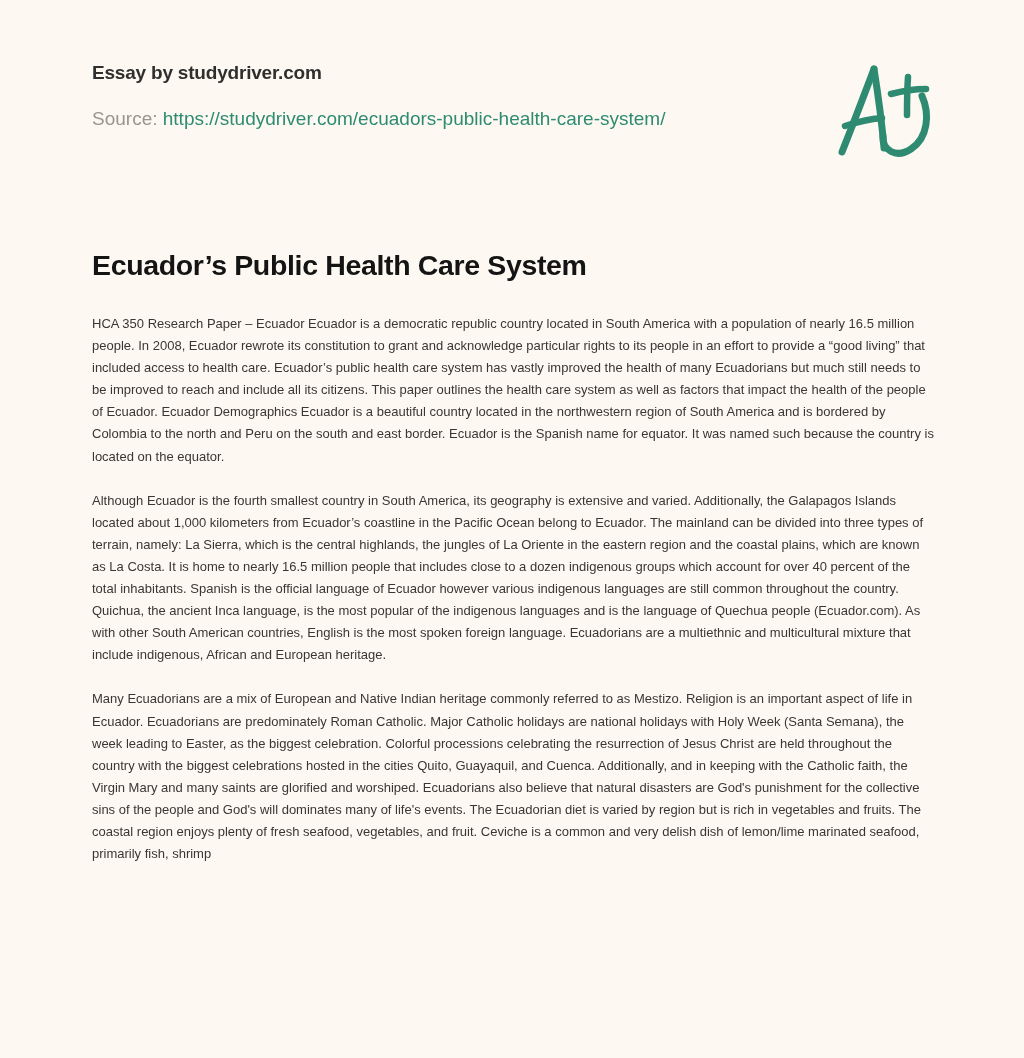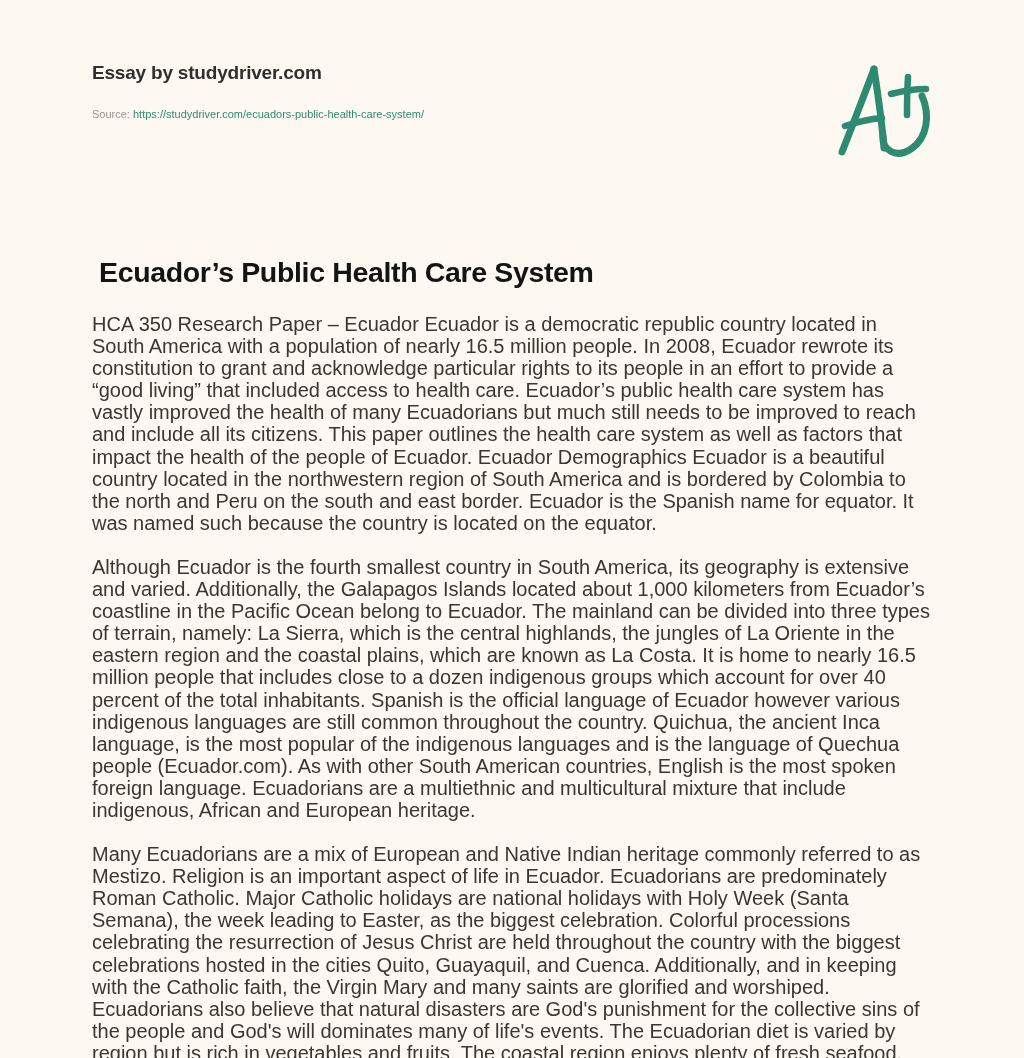--- a/index.html
+++ b/index.html
@@ -34,21 +34,21 @@
   .byline {
     font-size: 19px;
     font-weight: bold;
     color: #2f2f2f;
     letter-spacing: -0.2px;
     line-height: 1.2;
   }
 
   .source-line {
     margin-top: 23px;
-    font-size: 11px;
+    font-size: 19px;
     line-height: 1.2;
     white-space: nowrap;
   }
   .source-label {
     color: #9a958e;
   }
   .source-url {
     color: #2e8b72;
     text-decoration: none;
   }
@@ -71,33 +71,33 @@
   .doc-title {
     position: absolute;
     left: 92px;
     top: 248px;
     width: 860px;
     font-size: 28.5px;
     font-weight: bold;
     color: #141414;
     letter-spacing: -0.35px;
     line-height: 1.25;
-    margin: 7px;
+    margin: 0;
   }
 
   
   .body-copy {
     position: absolute;
     left: 92px;
     top: 313px;
     width: 842px;
   }
   .body-copy p {
     margin: 0 0 22px 0;
-    font-size: 20px;
+    font-size: 13px;
     line-height: 22.1px;
     color: #3a3633;
     text-align: left;
   }
   .body-copy p:last-child {
     margin-bottom: 16px;
   }
 </style>
 </head>
 <body>

